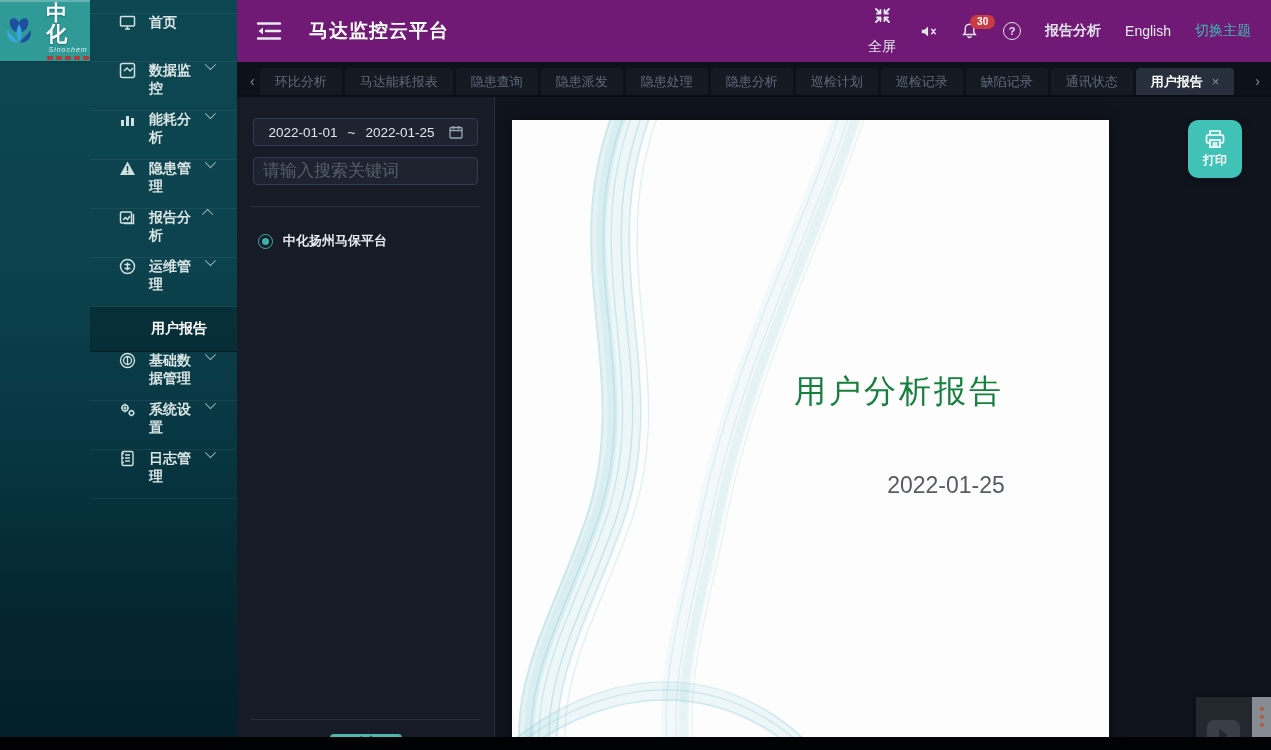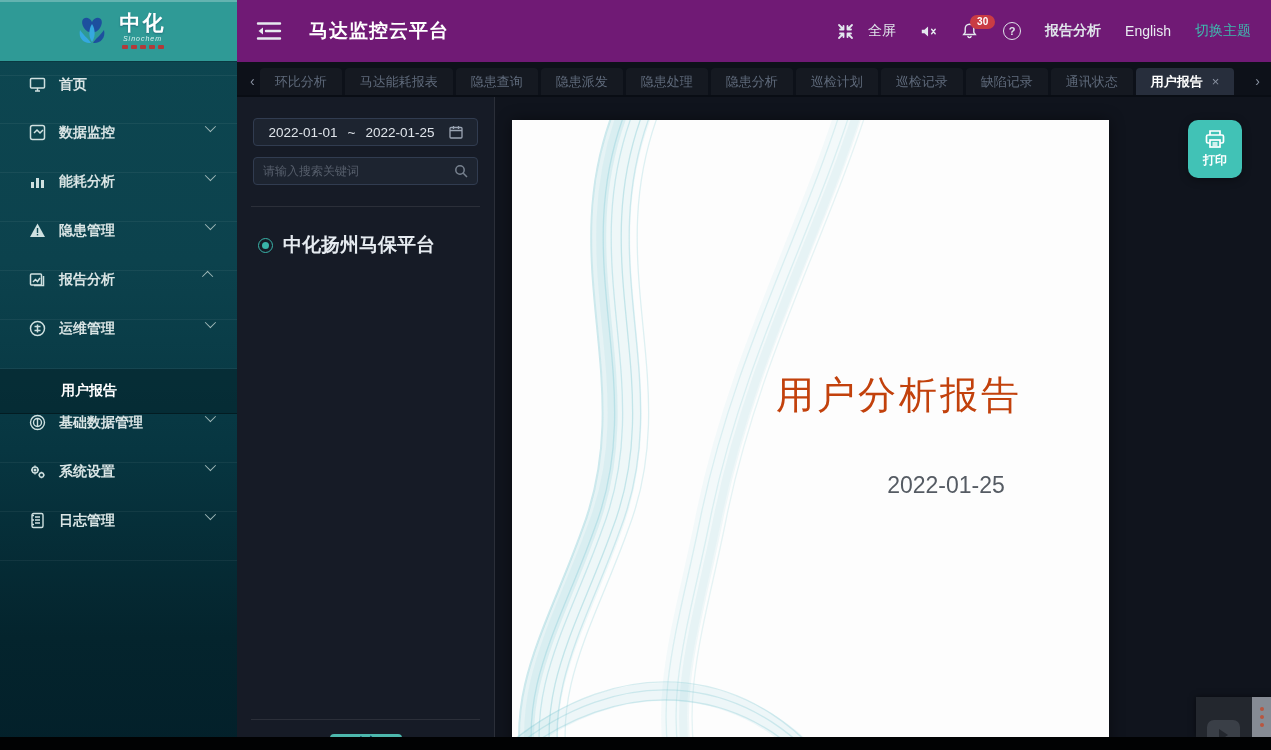--- a/index.html
+++ b/index.html
@@ -1,21 +1,21 @@
 <!DOCTYPE html>
 <html><head>
 <meta charset="utf-8">
 <style>
   * { margin:0; padding:0; box-sizing:border-box; }
   html,body { width:1271px; height:750px; overflow:hidden; background:#0e121a;
     font-family:"Liberation Sans","DejaVu Sans",sans-serif; }
   .app { display:flex; width:1271px; height:750px; position:relative; }
 
   
-  .sidebar { width:237px; flex:0 0 237px; display:flex; flex-direction:column;
+  .sidebar { width:237px; flex:0 0 237px; display:flex; flex-direction:row;
     background:linear-gradient(180deg,#0d4751 0%,#0c424d 35%,#073641 60%,#04242d 85%,#03202a 100%); }
   .logo { height:62px; background:#2f9a96; display:flex; align-items:center; justify-content:center;
     gap:8px; border-bottom:1px solid #0a3a42; box-shadow:inset 0 2px 0 rgba(255,255,255,.25); }
   .logo-flower { width:40px; height:34px; }
   .logo-text { display:flex; flex-direction:column; align-items:center; line-height:1; }
   .logo-brand { color:#fff; font-size:21px; font-weight:bold; letter-spacing:2px;
     text-shadow:0 1px 2px rgba(0,40,80,.4); }
   .logo-sub { color:#d9f2ef; font-size:7px; font-style:italic; margin-top:2px; letter-spacing:1px; }
   .logo-dots { display:flex; gap:3px; margin-top:3px; }
   .logo-dots i { width:6px; height:4px; background:#b23a3a; border-radius:1px; display:block; }
@@ -34,21 +34,21 @@
     color:#ffffff; font-size:14px; font-weight:bold; cursor:pointer; }
 
   
   .right-col { flex:1; display:flex; flex-direction:column; min-width:0; }
 
   
   .header { height:62px; background:#701a75; display:flex; align-items:center; padding:0 20px 0 19px; }
   .collapse-btn { width:26px; height:22px; color:#e6eaef; cursor:pointer; }
   .app-title { color:#fff; font-size:19px; font-weight:bold; letter-spacing:1px; margin-left:27px; }
   .header-right { margin-left:auto; display:flex; align-items:center; gap:24px; color:#dfe4ea; font-size:14px; }
-  .h-item { display:flex; align-items:center; gap:14px; cursor:pointer; }
+  .h-item { display:flex; align-items:center; gap:14px; cursor:pointer;flex-direction:column; }
   .h-icon { width:17px; height:17px; color:#e3e8ee; }
   .bell-wrap { position:relative; width:18px; height:19px; cursor:pointer; }
   .badge { position:absolute; top:-7px; left:9px; background:#c93c44; color:#fff; font-size:10px;
     padding:1px 7px 2px; border-radius:9px; line-height:1.1; font-weight:bold; }
   .help-circle { width:18px; height:18px; border:1.6px solid #dfe4ea; border-radius:50%;
     display:flex; align-items:center; justify-content:center; font-size:11px; font-weight:bold; cursor:pointer; }
   .username { font-weight:bold; }
   .lang { color:#e8ecf1; }
   .theme-link { color:#3eb9ae; cursor:pointer; }
 
@@ -67,41 +67,41 @@
   .content-row { flex:1; display:flex; min-height:0; }
 
   
   .filter-panel { width:258px; flex:0 0 258px; background:#161b26; display:flex; flex-direction:column;
     padding:21px 16px 0; border-right:1px solid rgba(255,255,255,.09); }
   .input-box { height:28px; background:#1d2430; border:1px solid #313c50; border-radius:4px;
     display:flex; align-items:center; padding:0 9px; margin-bottom:11px; }
   .date-box { justify-content:center; gap:10px; color:#dfe4ea; font-size:13.5px; cursor:pointer; }
   .date-box .cal-icon { margin-left:4px; width:14px; height:14px; color:#9aa4b2; flex:0 0 14px; }
   .search-box input { flex:1; background:transparent; border:none; outline:none; color:#dfe4ea;
-    font-size:12px; font-family:inherit; }
+    font-size:17px; font-family:inherit; }
   .search-box input::placeholder { color:#565e6b; }
   .search-icon { width:14px; height:14px; color:#78828f; }
   .panel-divider { border-top:1px solid rgba(255,255,255,.09); margin:10px -2px 0; }
   .radio-row { display:flex; align-items:center; gap:10px; margin:25px 0 0 5px; cursor:pointer; }
   .radio-dot { width:15px; height:15px; border:1.6px solid #39b3a8; border-radius:50%;
     display:flex; align-items:center; justify-content:center; }
   .radio-dot i { width:7px; height:7px; background:#39b3a8; border-radius:50%; display:block; }
-  .radio-label { color:#e6ebf0; font-size:19px; font-weight:bold; }
+  .radio-label { color:#e6ebf0; font-size:13px; font-weight:bold; }
   .panel-bottom { margin-top:auto; }
   .confirm-btn { display:block; margin:14px auto 0; width:72px; height:16px; background:#4db8ad;
     color:#0c4a6e; font-size:12px; font-weight:bold; border:none; border-radius:4px; cursor:pointer;
     font-family:inherit; }
 
   
   .main-area { flex:1; position:relative; background:#10141d; min-width:0; }
   .report-page { position:absolute; left:17px; top:23px; width:597px; bottom:-20px;
     background:#fdfdfd; box-shadow:0 0 14px rgba(0,0,0,.45); overflow:hidden; }
   .waves { position:absolute; inset:0; width:100%; height:100%; }
   .report-title { position:absolute; top:250px; left:237px; width:300px; text-align:center;
-    color:#c2410c; font-size:38px; letter-spacing:3px; }
+    color:#15803d; font-size:32px; letter-spacing:3px; }
   .report-date { position:absolute; top:352px; left:284px; width:300px; text-align:center;
     color:#555b63; font-size:23px; }
   .print-btn { position:absolute; top:23px; right:29px; width:54px; height:58px; background:#41c2b6;
     border:none; border-radius:10px; display:flex; flex-direction:column; align-items:center;
     justify-content:center; gap:3px; cursor:pointer; box-shadow:0 2px 8px rgba(0,0,0,.35); }
   .print-btn .p-icon { width:22px; height:20px; color:#fff; }
   .print-btn .p-label { color:#fff; font-size:12px; font-weight:bold; font-family:inherit; }
 
   
   .video-widget { position:absolute; right:0; bottom:13px; width:75px; height:40px; display:flex;

